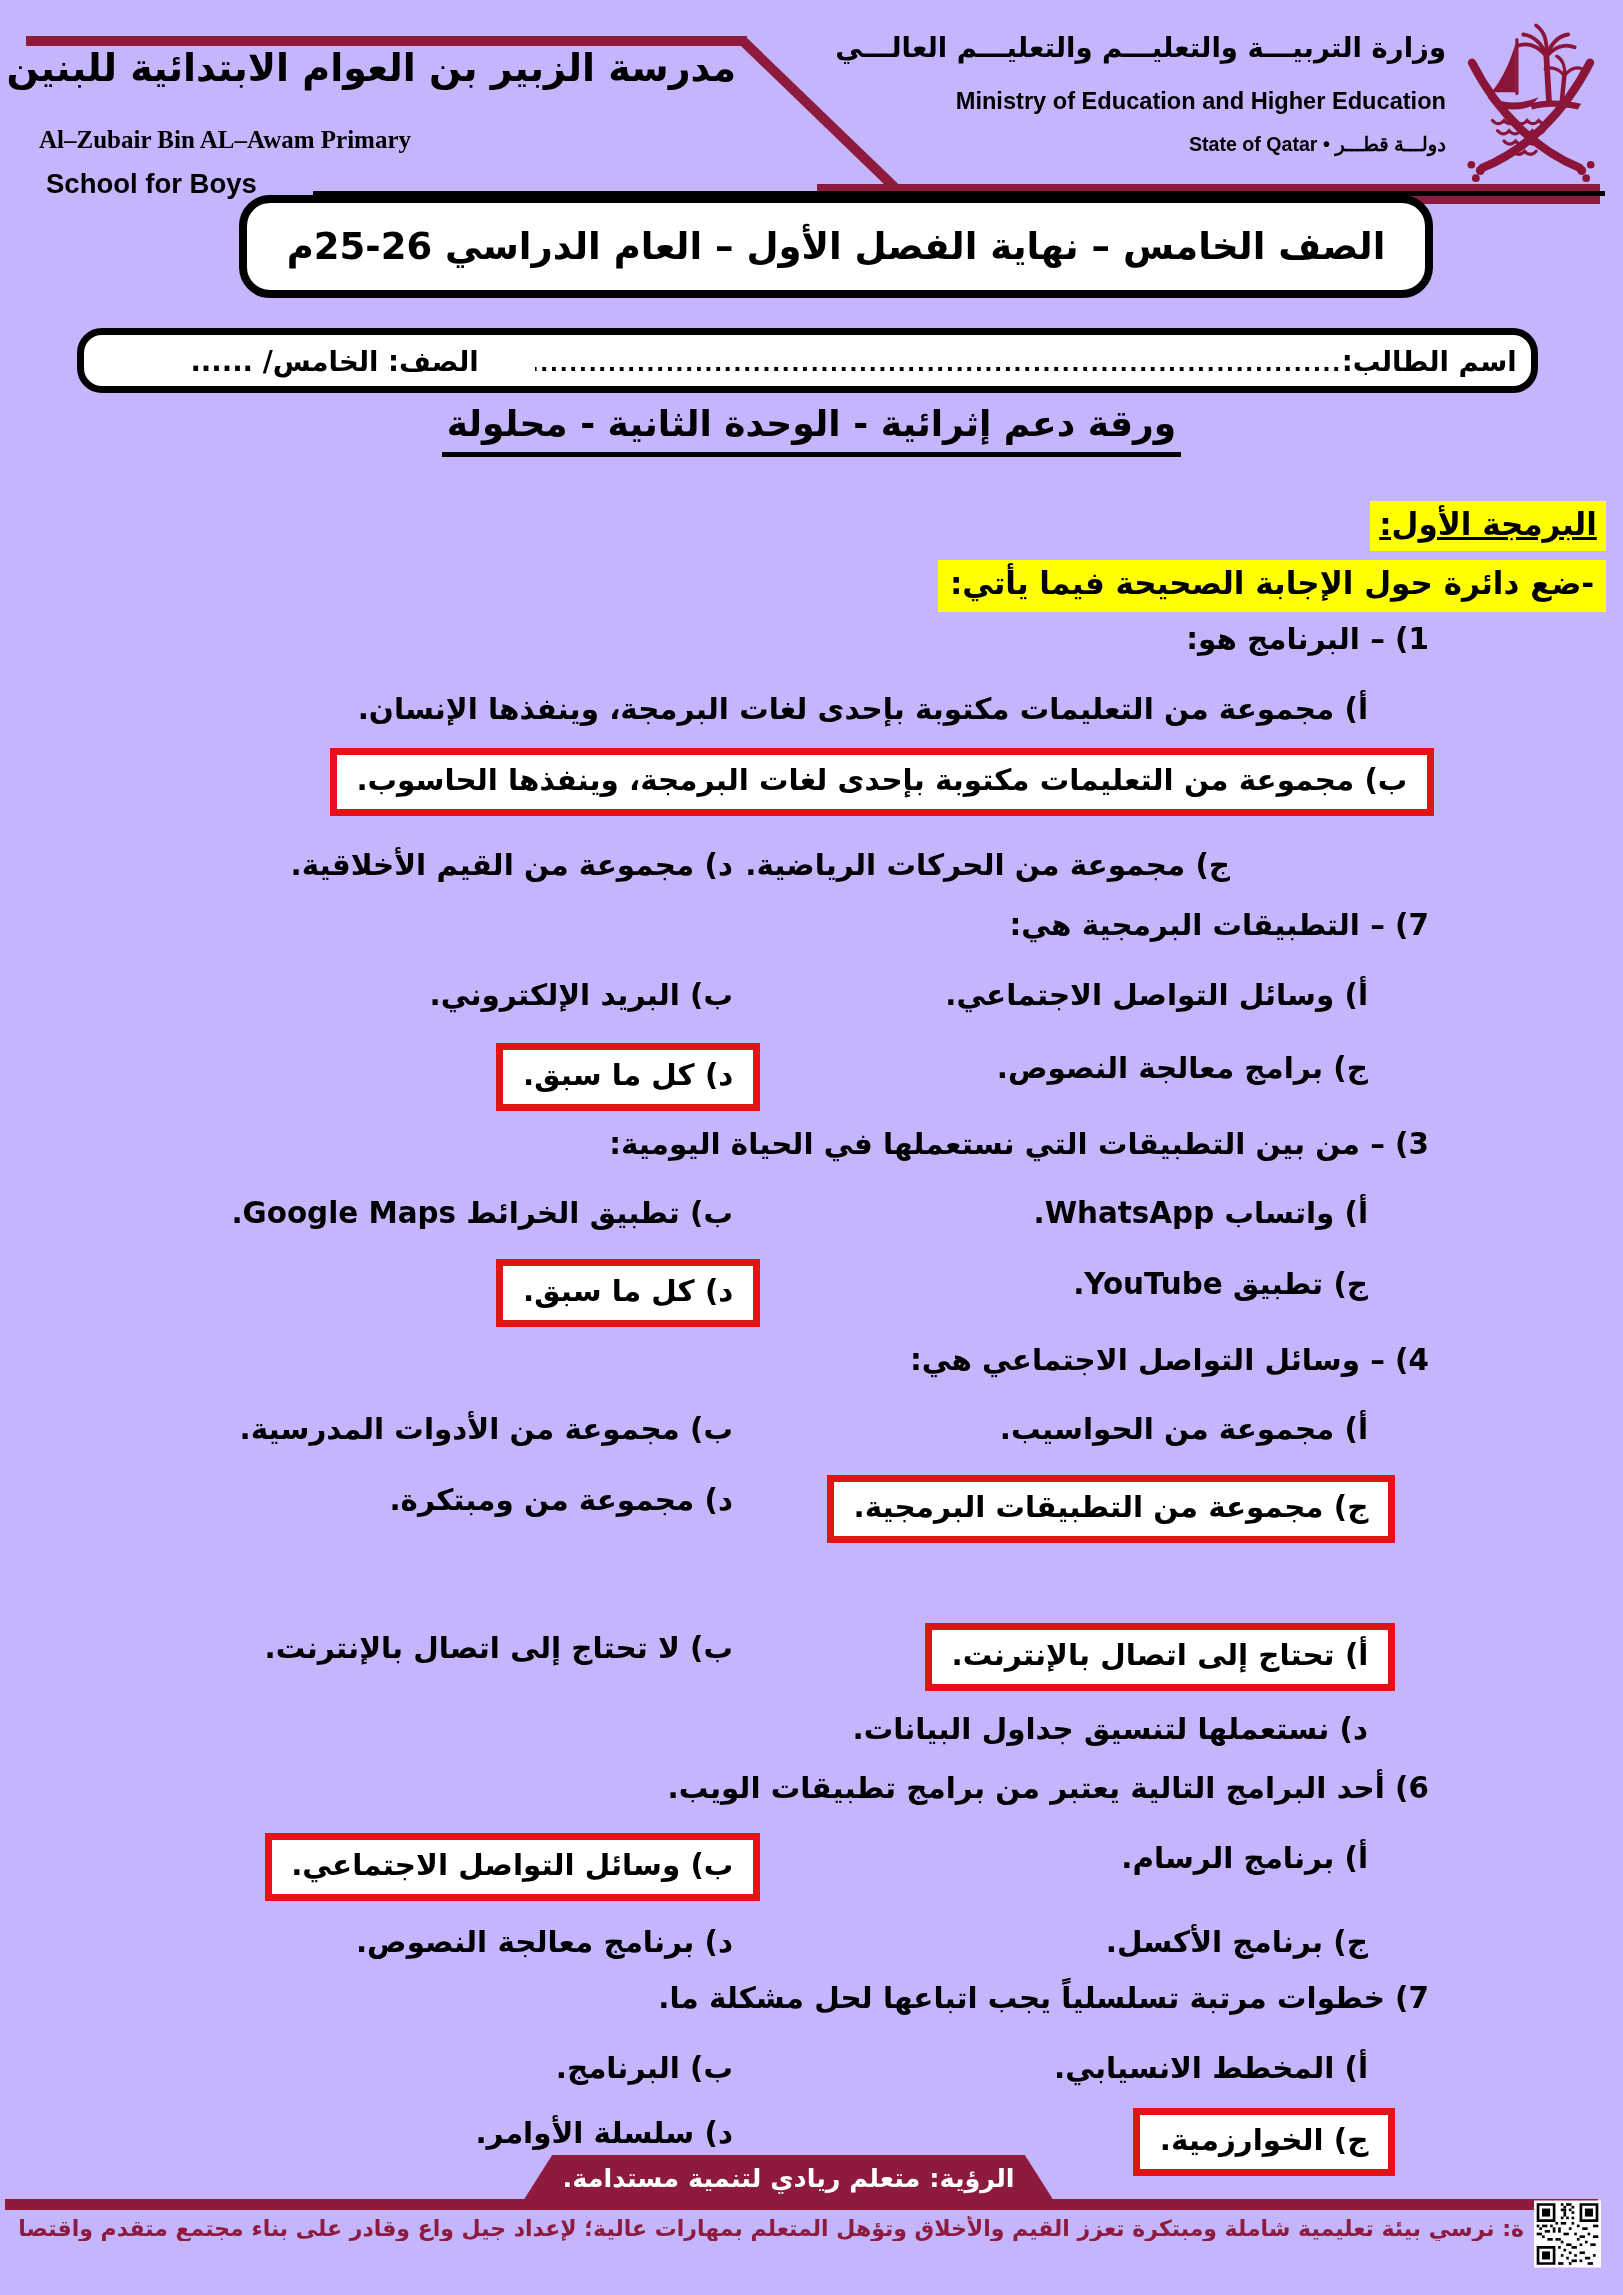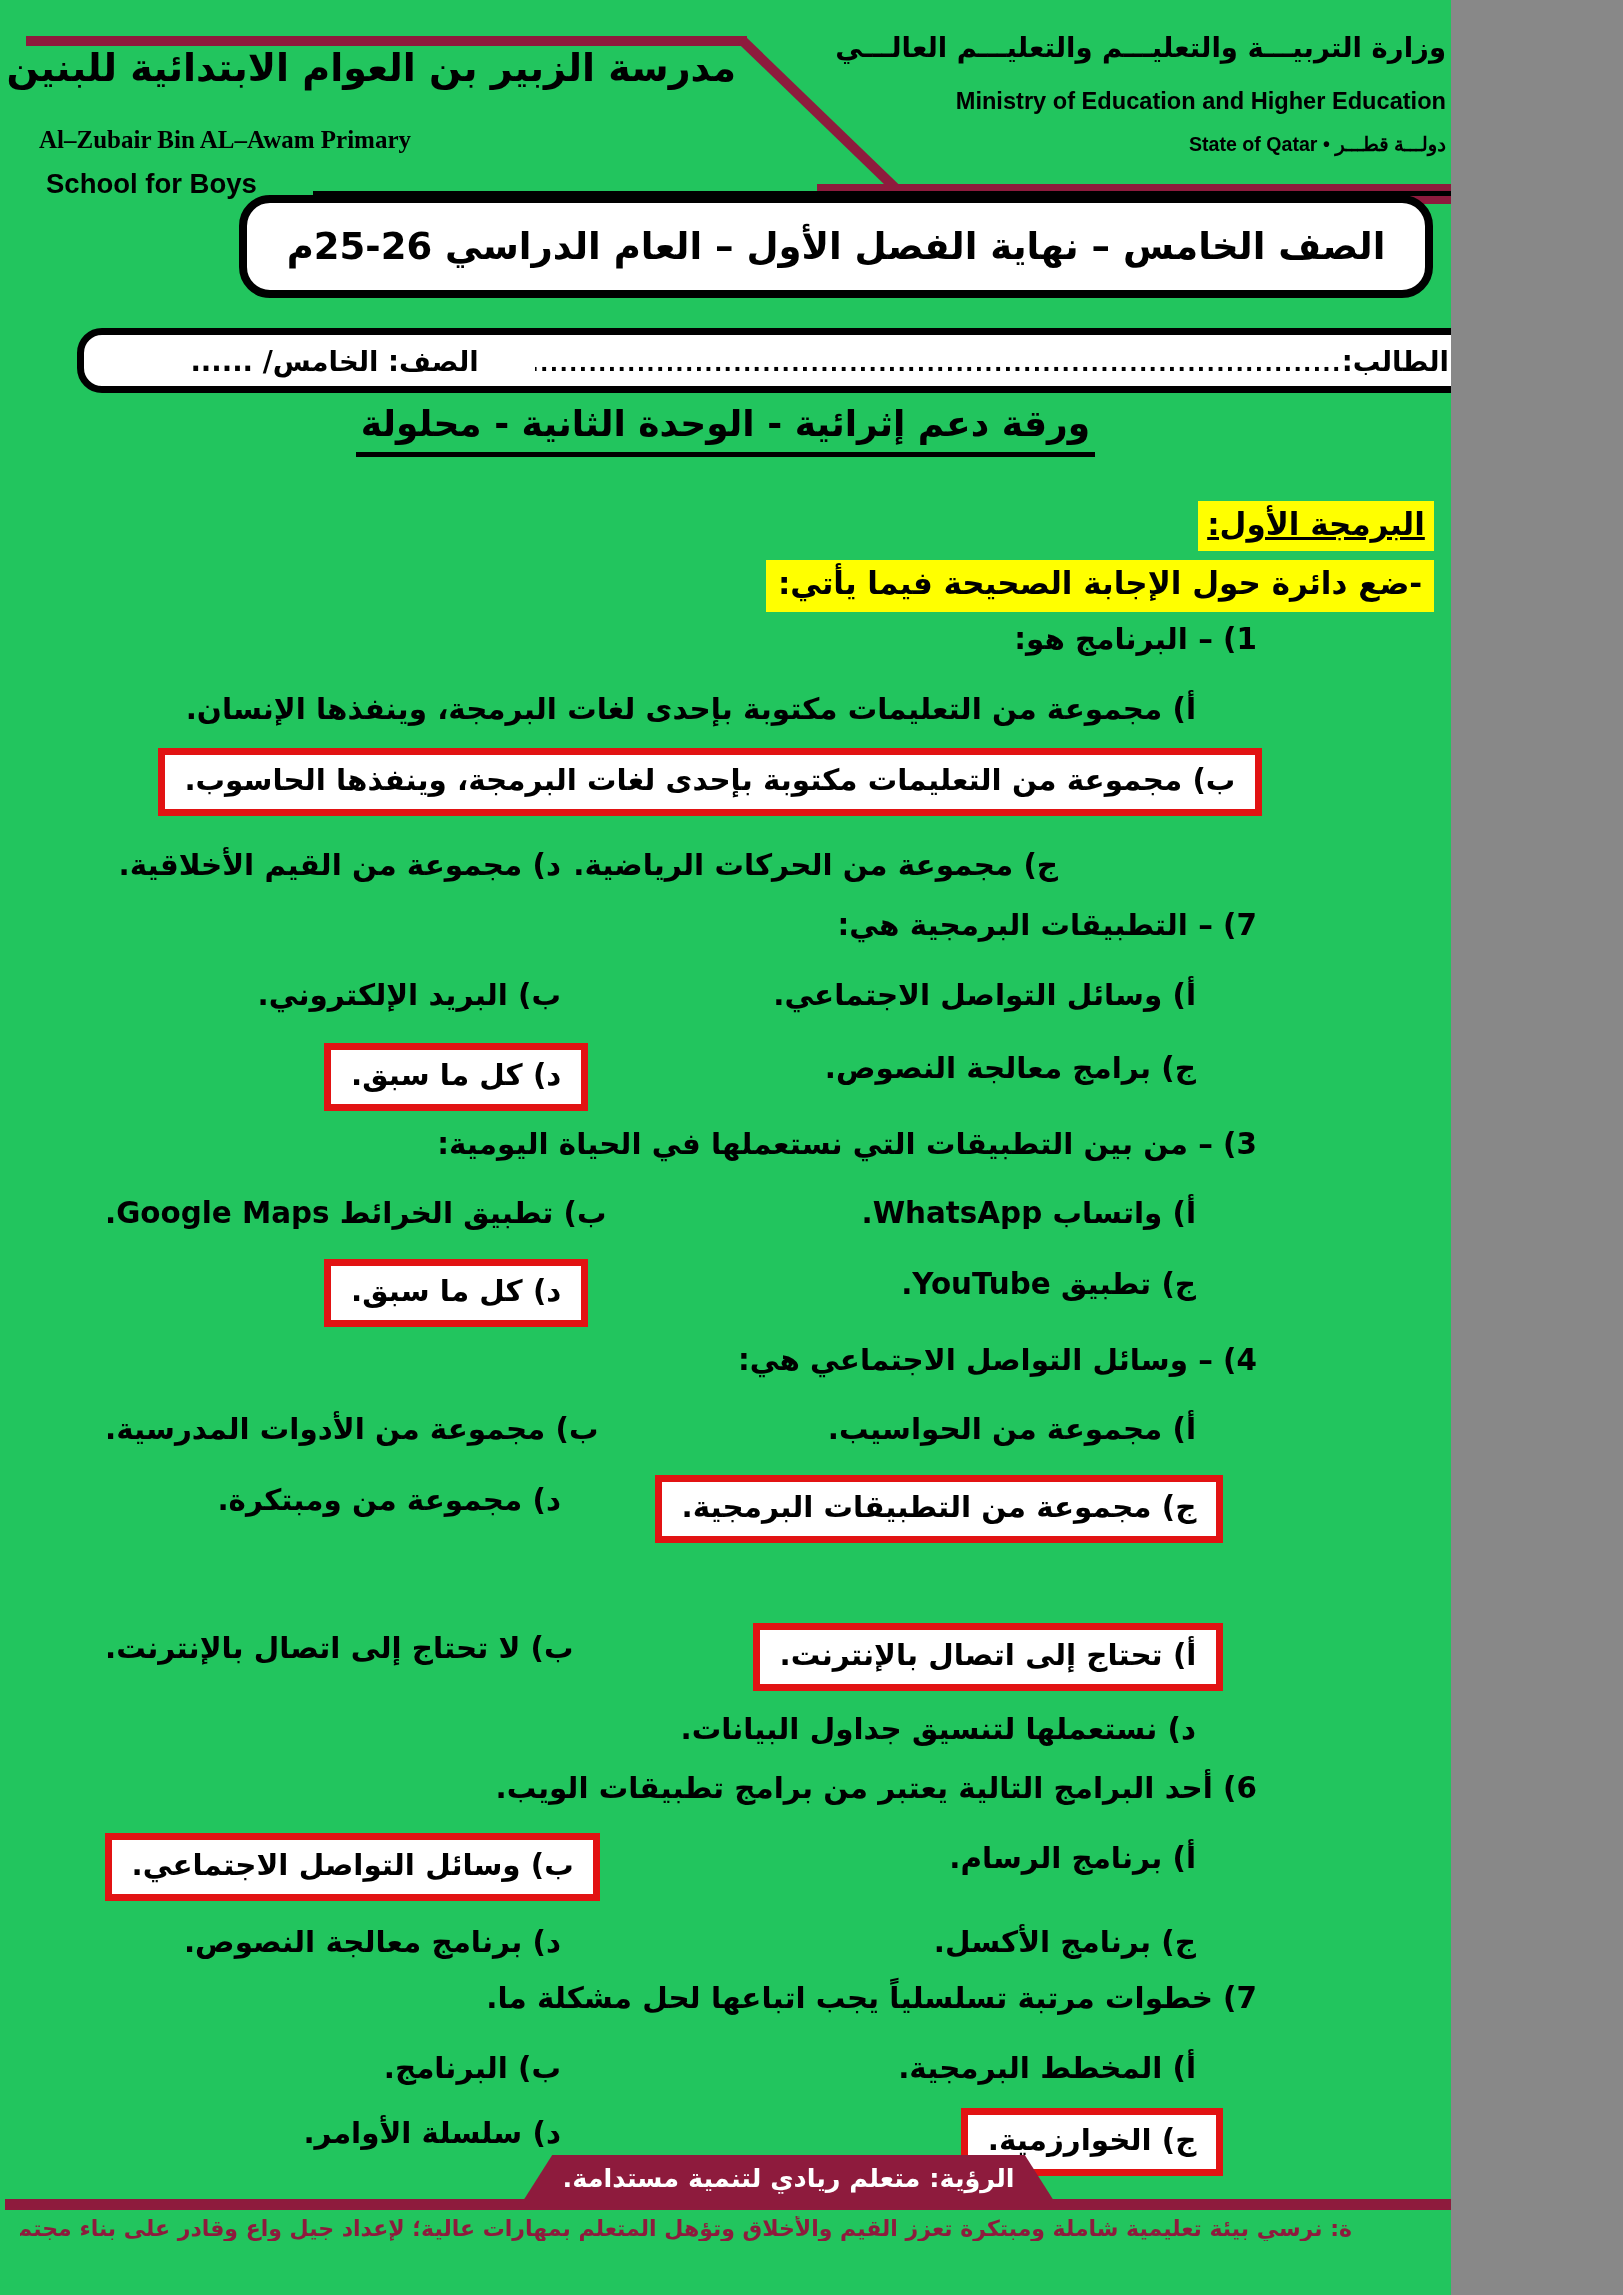--- a/index.html
+++ b/index.html
@@ -1,16 +1,16 @@
 <!DOCTYPE html>
 <html lang="ar" style="font-size:10.5px"><head>
 <meta charset="utf-8">
 <style>
   html,body{margin:0;padding:0;background:#888;}
-  .page{position:relative;width:1451px;height:2295px;background:#22c55e;overflow:hidden;
+  .page{position:relative;width:1623px;height:2295px;background:#c4b5fd;overflow:hidden;
         font-family:"DejaVu Sans","Liberation Sans",sans-serif;color:#000;}
   
   .accent-h{position:absolute;left:26px;top:36px;width:721px;height:9.8px;background:#8E1B3D;}
   .accent-diag{position:absolute;left:745px;top:36px;width:229px;height:9.8px;background:#8E1B3D;
                transform:rotate(44deg);transform-origin:0 0;}
   .school-ar{position:absolute;left:36px;top:46px;width:700px;text-align:center;direction:rtl;
              font-size:38px;font-weight:bold;white-space:nowrap;}
   .school-en1{position:absolute;left:39px;top:126px;font-size:25px;font-weight:bold;
               font-family:"Liberation Serif","DejaVu Serif",serif;white-space:nowrap;}
   .school-en2{position:absolute;left:46px;top:168px;font-size:27.5px;font-weight:bold;
@@ -211,21 +211,21 @@
       </span>
     </span>
   </div>
   <div class="opt-row" style="top:1925px">
     <span class="cell cr">ج) برنامج الأكسل.</span>
     <span class="cell cl">د) برنامج معالجة النصوص.</span>
   </div>
 
   <div class="q" style="top:1981px">7) خطوات مرتبة تسلسلياً يجب اتباعها لحل مشكلة ما.</div>
   <div class="opt-row" style="top:2051px">
-    <span class="cell cr">أ) المخطط البرمجية.</span>
+    <span class="cell cr">أ) المخطط الانسيابي.</span>
     <span class="cell cl">ب) البرنامج.</span>
   </div>
   <div class="opt-row" style="top:2116px">
     <span class="cell cr">
       <span class="boxed">
         <span>ج) الخوارزمية.</span>
       </span>
     </span>
     <span class="cell cl">د) سلسلة الأوامر.</span>
   </div>

